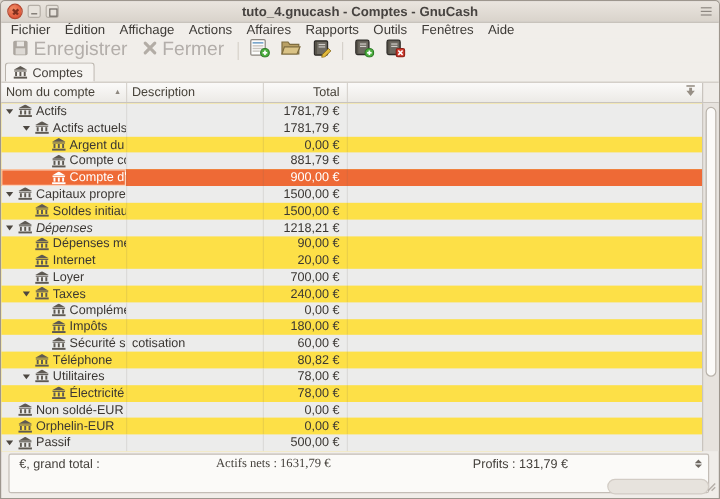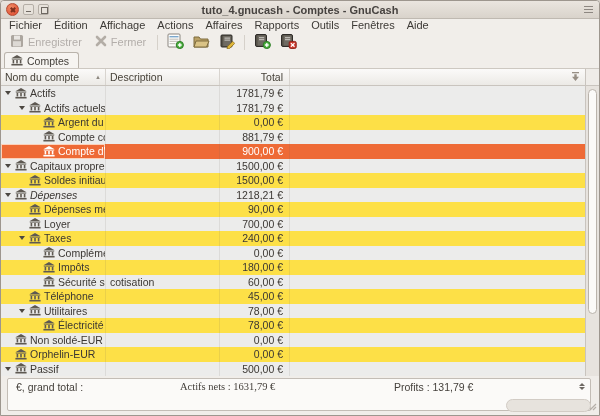--- a/index.html
+++ b/index.html
@@ -41,21 +41,21 @@
   }
   .hamburger { position:absolute; right:6px; top:5px; width:9px; height:8px; }
   .hamburger span { display:block; height:1.4px; background:#8d8781; margin-bottom:1.6px; }
   
   .menubar { height:13px; display:flex; align-items:center; padding-left:2px; background:#f1eeea; }
   .menu-item { font-size:11px; line-height:13px; padding:0 6px; color:#3d3a36; cursor:default; }
   
   .toolbar { height:20px; display:flex; align-items:center; gap:3px; padding:0 4px; background:#f1eeea; }
   .tbtn {
     display:flex; align-items:center; gap:4px; padding:1px 5px; border-radius:3px;
-    font-size:11px; background:transparent; border:none;
+    font-size:16px; background:transparent; border:none;
   }
   .tbtn.disabled { color:#b3aeaa; }
   .tsep { width:1px; height:15px; background:#d6d1ca; margin:0 3px; }
   .icon-btn { padding:1px 3px; }
   
   .tabbar { height:17px; position:relative; background:#f1eeea; border-bottom:1px solid #cdc8c1; }
   .tab {
     position:absolute; left:3px; bottom:0; height:16px; display:flex; align-items:center; gap:4px;
     padding:0 9px 0 6px; background:#f6f4f1; border:1px solid #b9b3ab; border-bottom:none;
     border-radius:3px 3px 0 0; font-size:10.5px; color:#44403b;
@@ -455,20 +455,41 @@
             <rect x="8.8" y="5" width="1.6" height="3.4"></rect>
                 <rect x=".4" y="8.9" width="11.2" height="1.6"></rect>
           </svg>
         </span>
         <span class="name-label">Dépenses médicales</span>
       </div>
       <div class="cell c-desc desc-label"></div>
       <div class="cell c-total total-label">90,00 €</div>
       <div class="cell c-fill"></div>
     </div>
+        <div class="row">
+      <div class="cell c-name" style="padding-left: 16px;">
+        <span class="expander" style="visibility: hidden;">
+              <i></i>
+            </span>
+        <span class="acct-icon">
+          <svg width="12" height="11" viewBox="0 0 12 11" fill="currentColor">
+            <path d="M6 0L11.6 3.2H.4Z"></path>
+                <rect x=".8" y="3.7" width="10.4" height=".9"></rect>
+            <rect x="1.6" y="5" width="1.6" height="3.4"></rect>
+                <rect x="5.2" y="5" width="1.6" height="3.4"></rect>
+            <rect x="8.8" y="5" width="1.6" height="3.4"></rect>
+                <rect x=".4" y="8.9" width="11.2" height="1.6"></rect>
+          </svg>
+        </span>
+        <span class="name-label">Internet</span>
+      </div>
+      <div class="cell c-desc desc-label"></div>
+      <div class="cell c-total total-label">20,00 €</div>
+      <div class="cell c-fill"></div>
+    </div>
         <div class="row shade">
       <div class="cell c-name" style="padding-left: 16px;">
         <span class="expander" style="visibility: hidden;">
               <i></i>
             </span>
         <span class="acct-icon">
           <svg width="12" height="11" viewBox="0 0 12 11" fill="currentColor">
             <path d="M6 0L11.6 3.2H.4Z"></path>
                 <rect x=".8" y="3.7" width="10.4" height=".9"></rect>
             <rect x="1.6" y="5" width="1.6" height="3.4"></rect>
@@ -578,21 +599,21 @@
                 <rect x=".8" y="3.7" width="10.4" height=".9"></rect>
             <rect x="1.6" y="5" width="1.6" height="3.4"></rect>
                 <rect x="5.2" y="5" width="1.6" height="3.4"></rect>
             <rect x="8.8" y="5" width="1.6" height="3.4"></rect>
                 <rect x=".4" y="8.9" width="11.2" height="1.6"></rect>
           </svg>
         </span>
         <span class="name-label">Téléphone</span>
       </div>
       <div class="cell c-desc desc-label"></div>
-      <div class="cell c-total total-label">45,00 €</div>
+      <div class="cell c-total total-label">80,82 €</div>
       <div class="cell c-fill"></div>
     </div>
         <div class="row shade">
       <div class="cell c-name" style="padding-left: 16px;">
         <span class="expander" style="visibility: visible;">
               <i></i>
             </span>
         <span class="acct-icon">
           <svg width="12" height="11" viewBox="0 0 12 11" fill="currentColor">
             <path d="M6 0L11.6 3.2H.4Z"></path>

